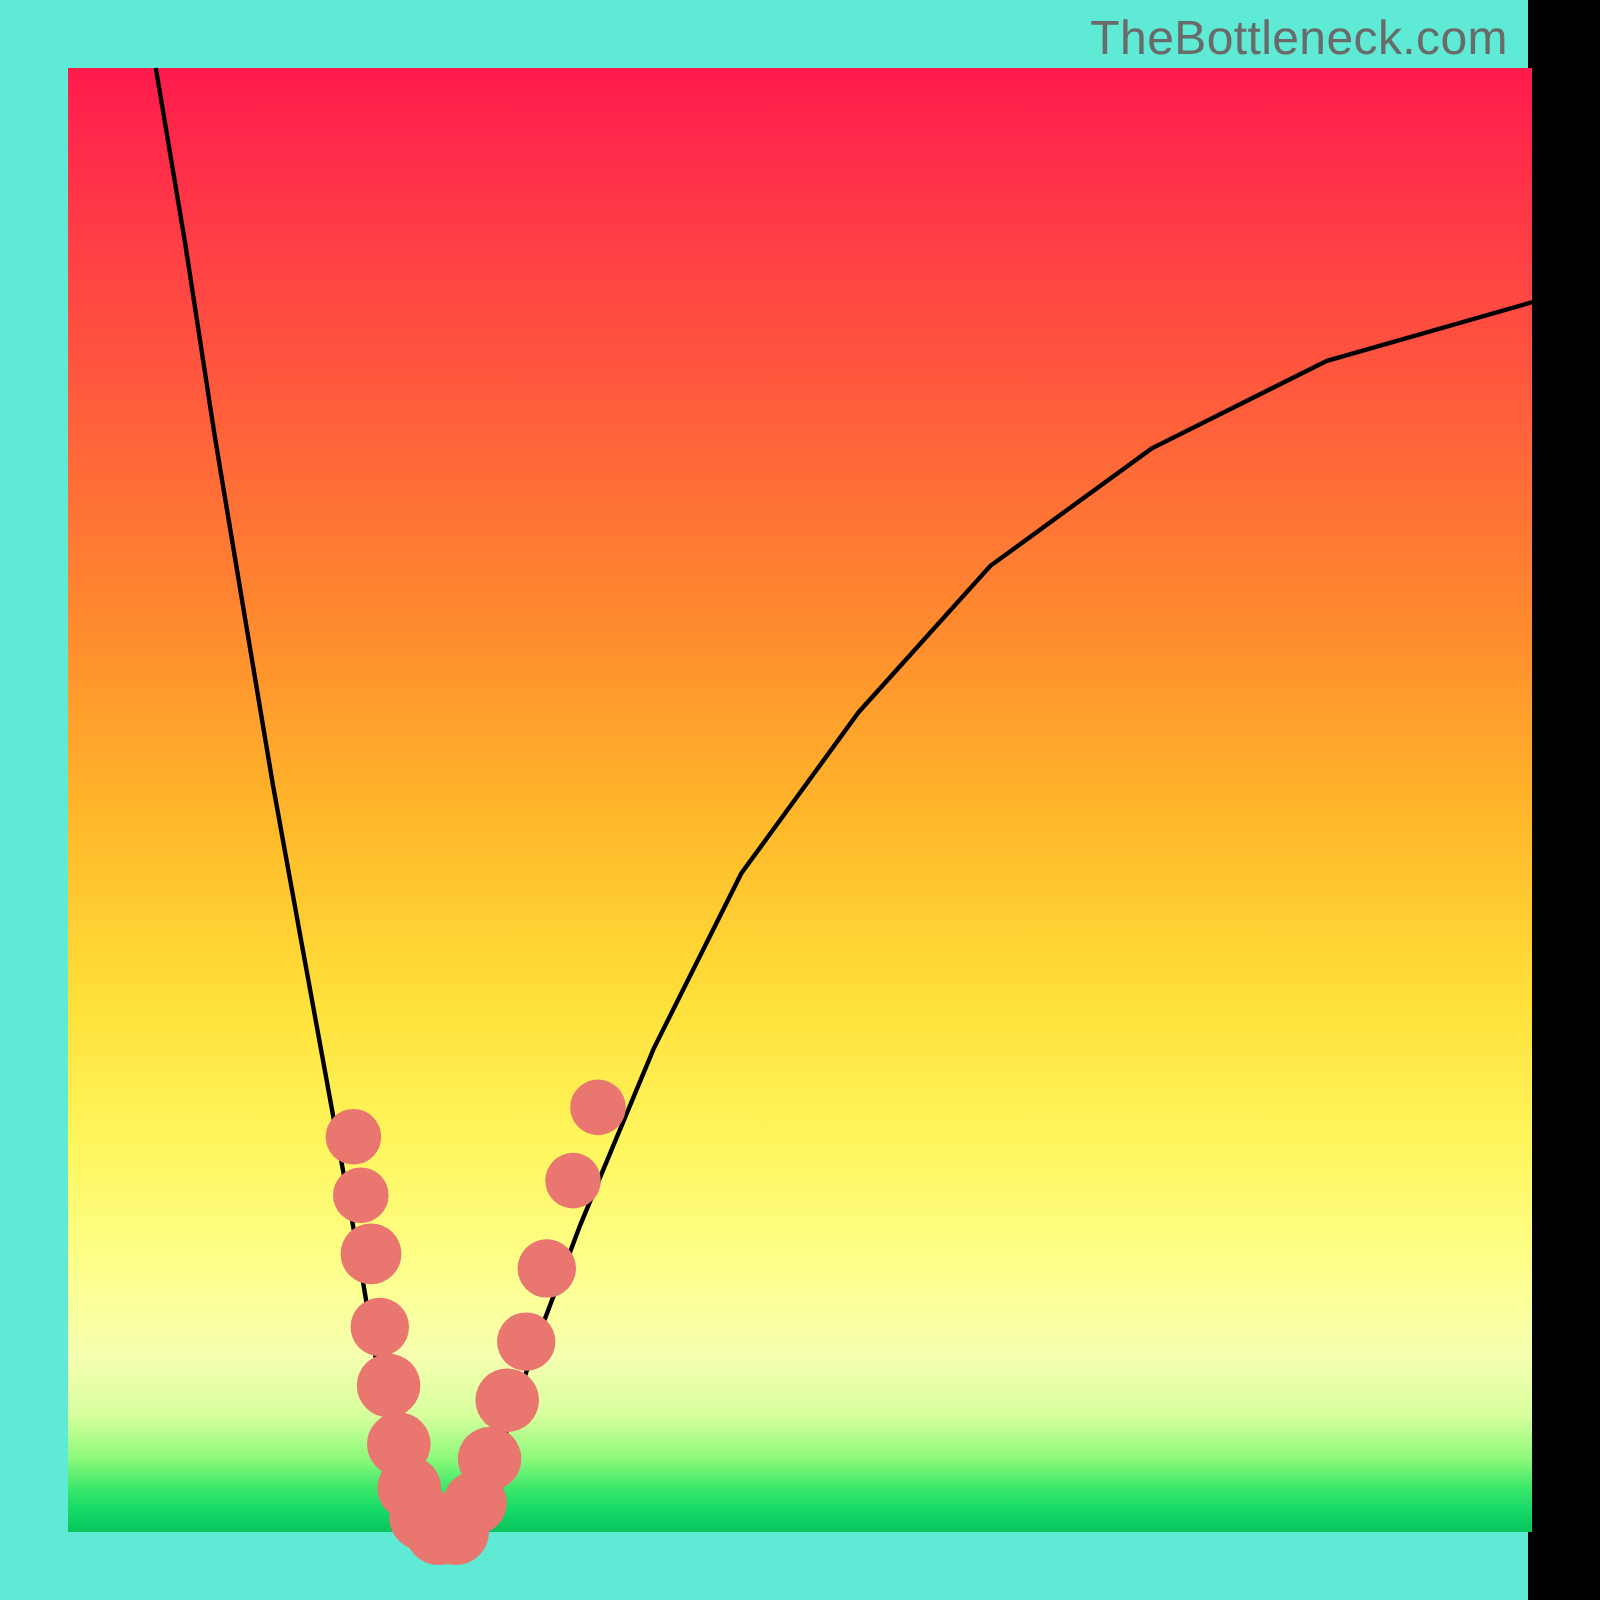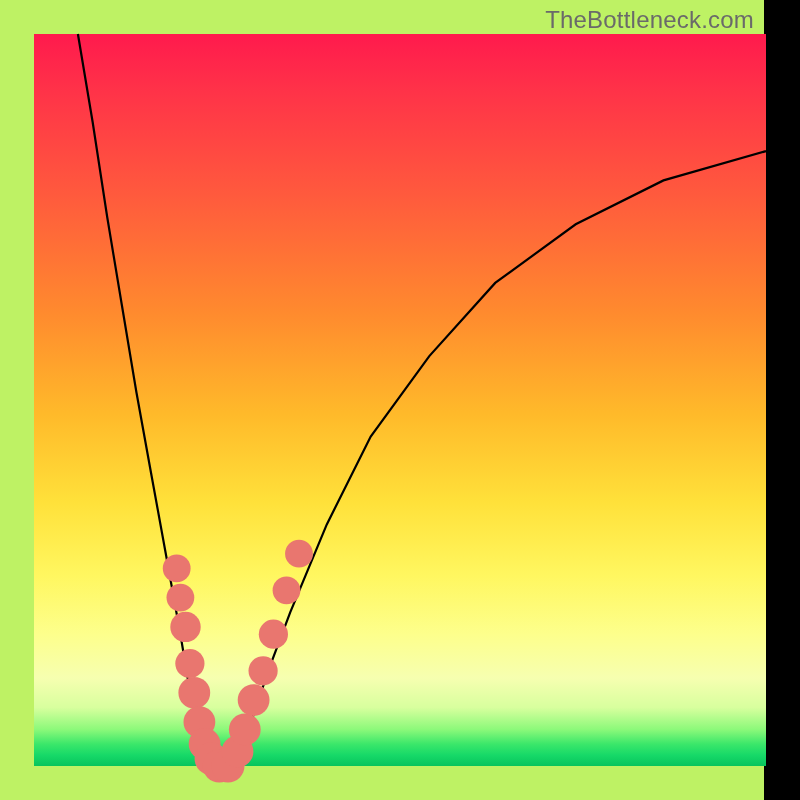--- a/index.html
+++ b/index.html
@@ -10,21 +10,21 @@
     background: #000;
     overflow: hidden;
     font-family: Arial, Helvetica, sans-serif;
   }
   .frame {
     position: absolute;
     left: 0;
     top: 0;
     width: 764px;
     height: 800px;
-    background: #bef264;
+    background: #5eead4;
   }
   .plot {
     position: absolute;
     left: 34px;
     top: 34px;
     width: 732px;
     height: 732px;
     
     background: linear-gradient(to bottom,
       #ff1a4d 0%,

